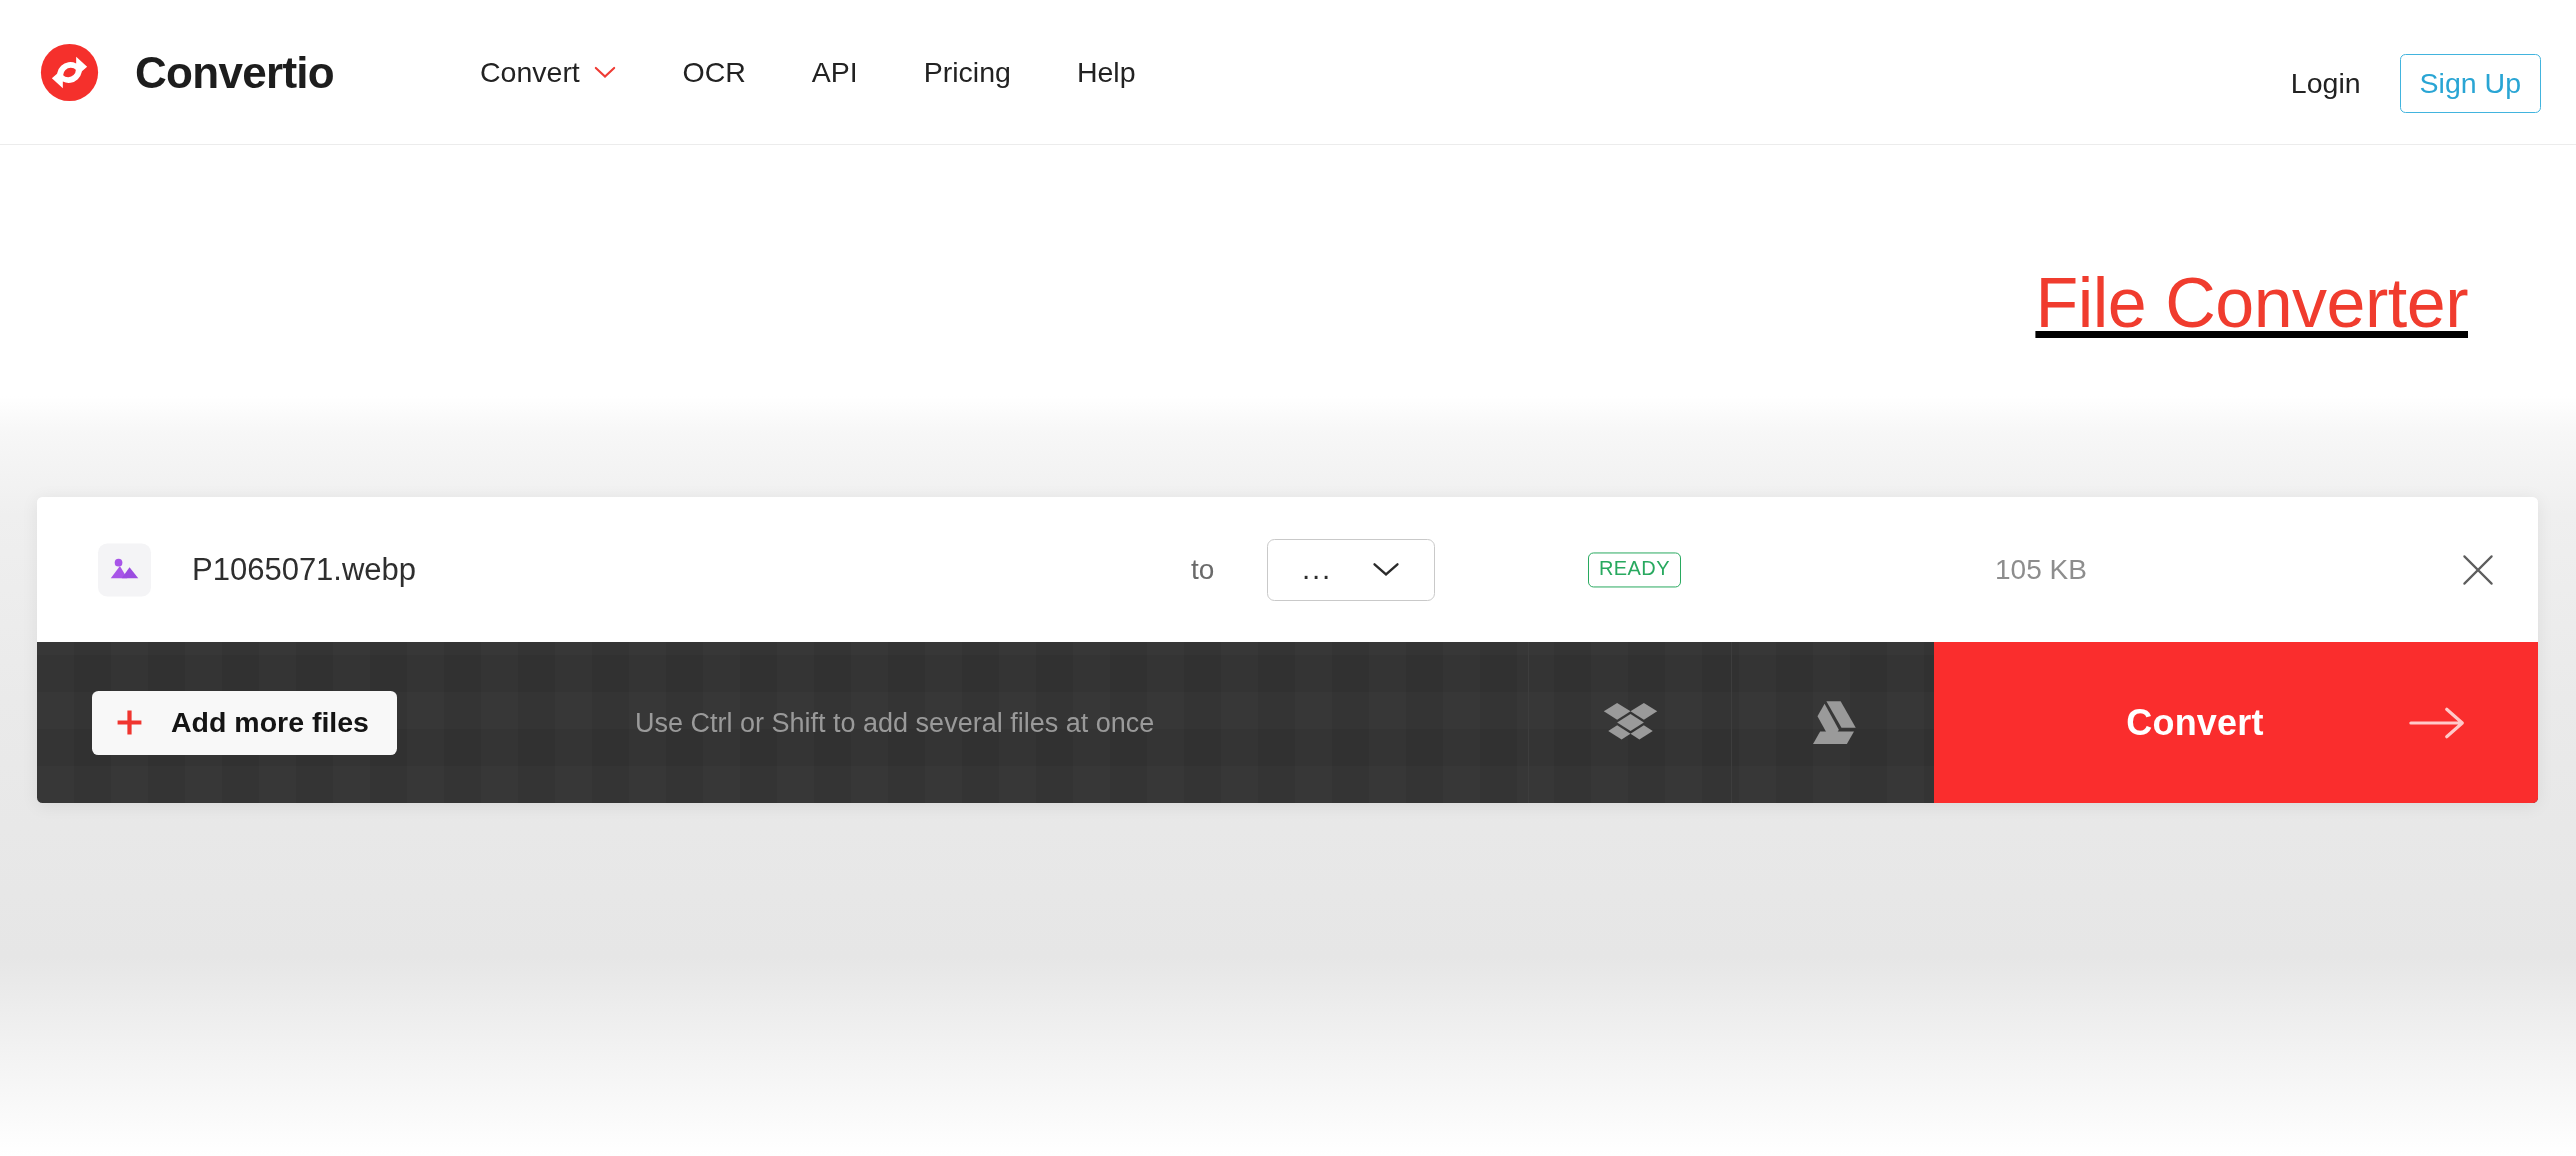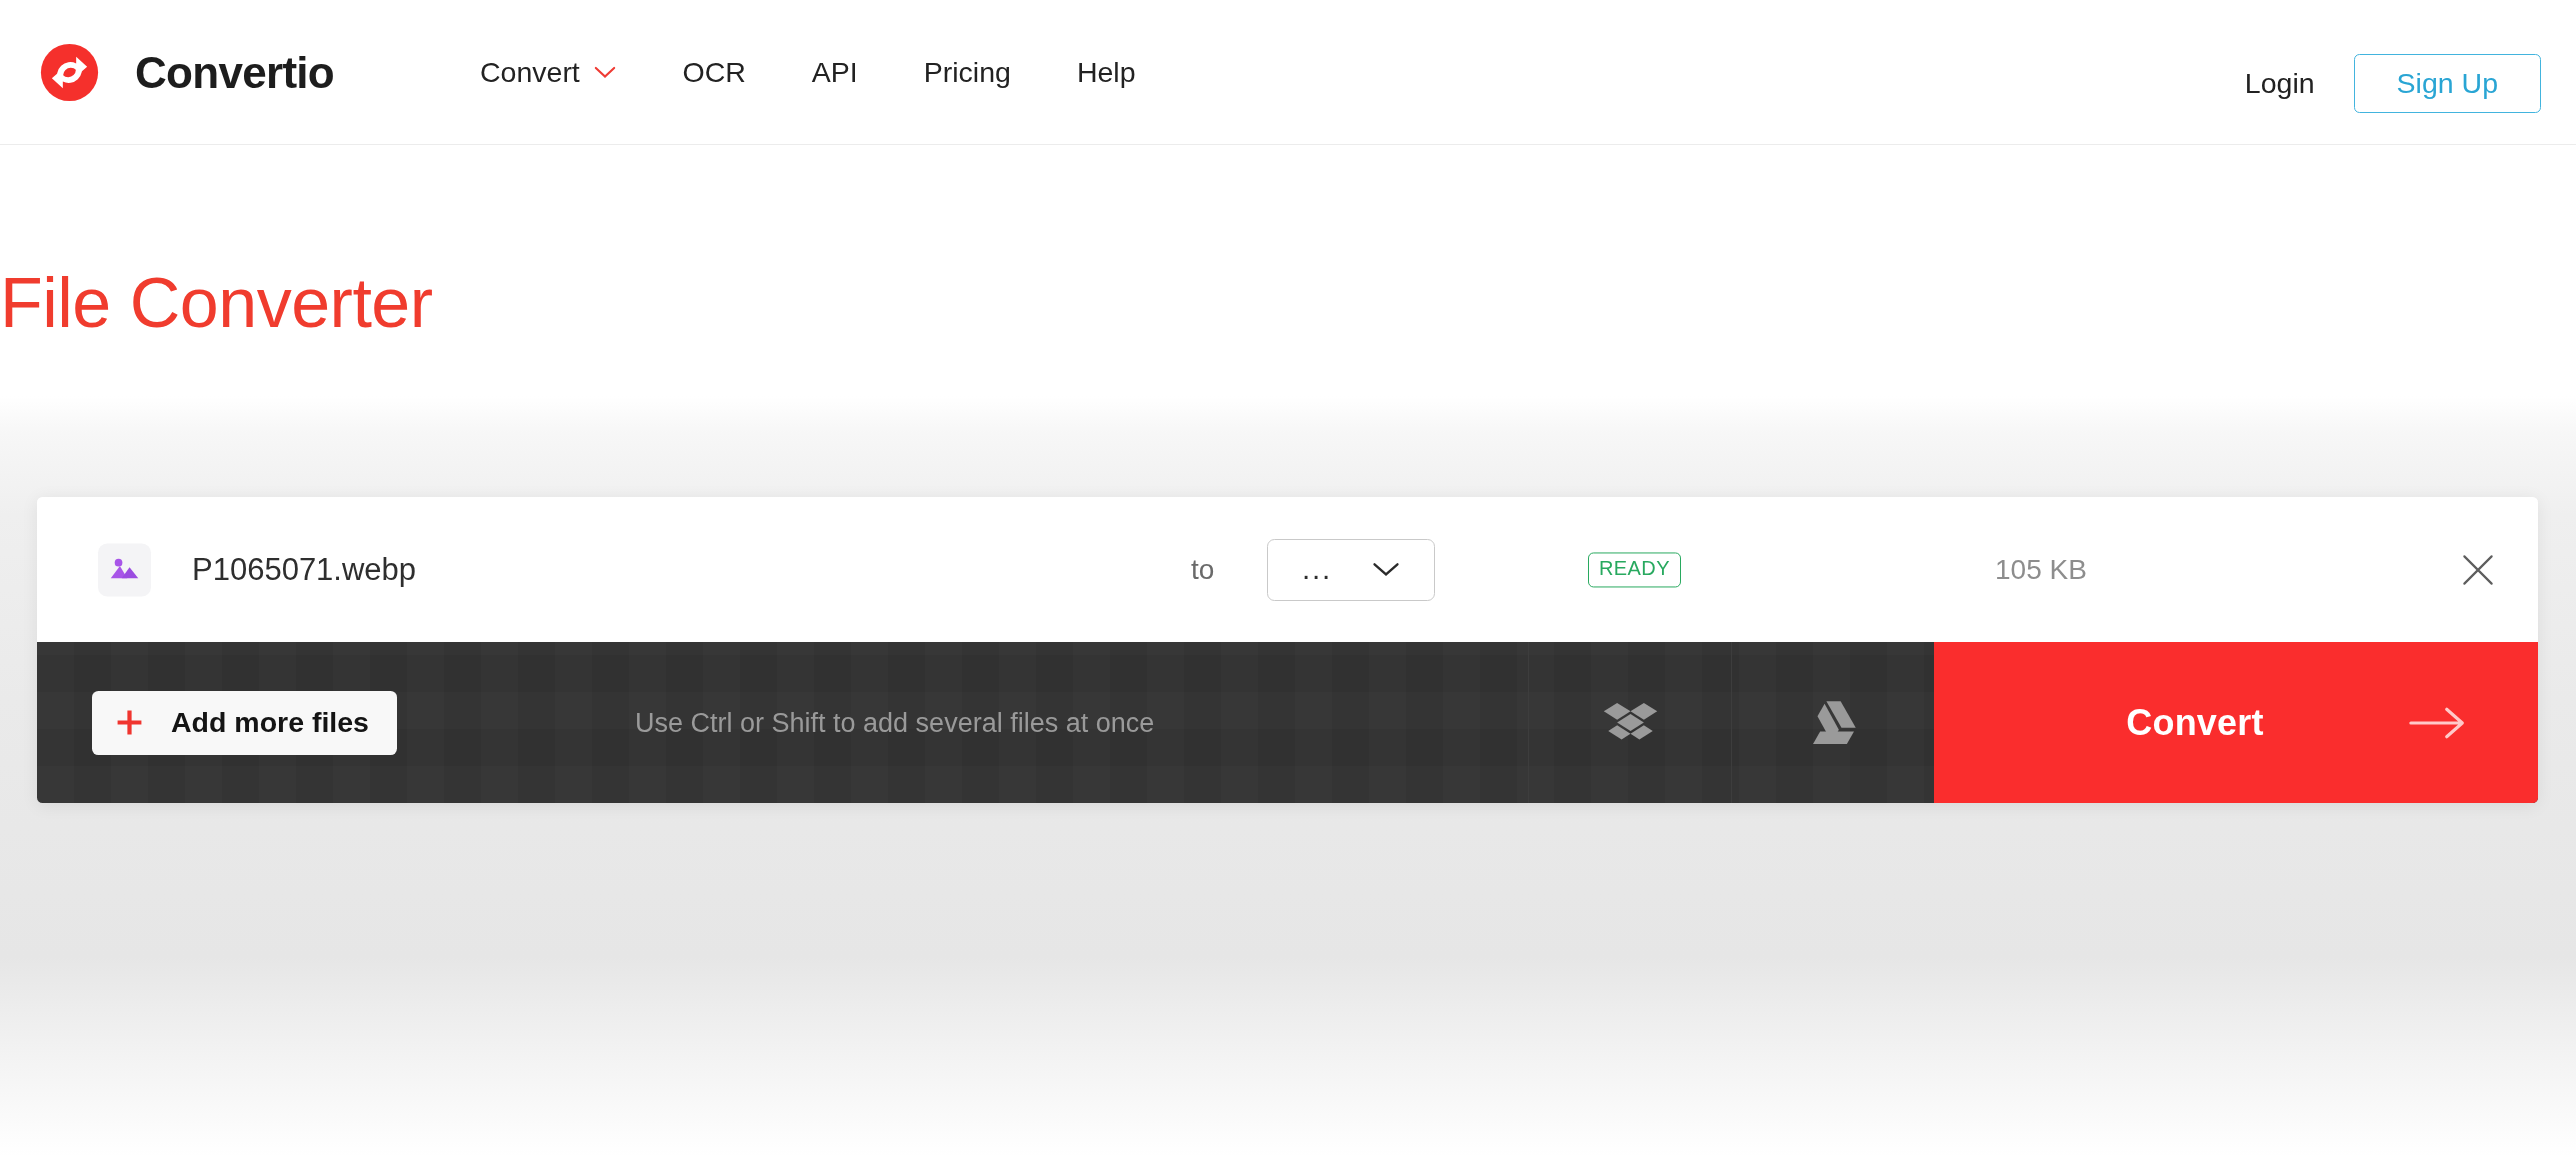--- a/index.html
+++ b/index.html
@@ -47,25 +47,25 @@
   .chev-red { width:22px; height:13px; display:block; }
 
   .header-right {
     position:absolute; right:35px; top:0; height:167px;
     display:flex; align-items:center; gap:39px;
   }
   .login-link { font-size:28.5px; color:#222; cursor:pointer; }
   .signup-btn {
     font-size:28.5px; color:#29a5d4; background:#fff;
     border:1.8px solid #42b4de; border-radius:5.5px;
-    padding:12px 42px; cursor:pointer; white-space:nowrap;
+    padding:12px 19px; cursor:pointer; white-space:nowrap;
   }
 
   
-  .hero { position:absolute; top:265px; left:0; width:2468px; text-align:left; }
+  .hero { position:absolute; top:265px; left:0; width:2468px; text-align:right;text-decoration:underline; }
   .hero-title {
     font-size:70px; color:#f03c2e; font-weight:normal;
     letter-spacing:-0.5px; line-height:1.1;
   }
   .hero-sub {
     margin-top:20px; font-size:35px; color:#4a4a4a; font-weight:normal;
   }
 
   
   .card {

